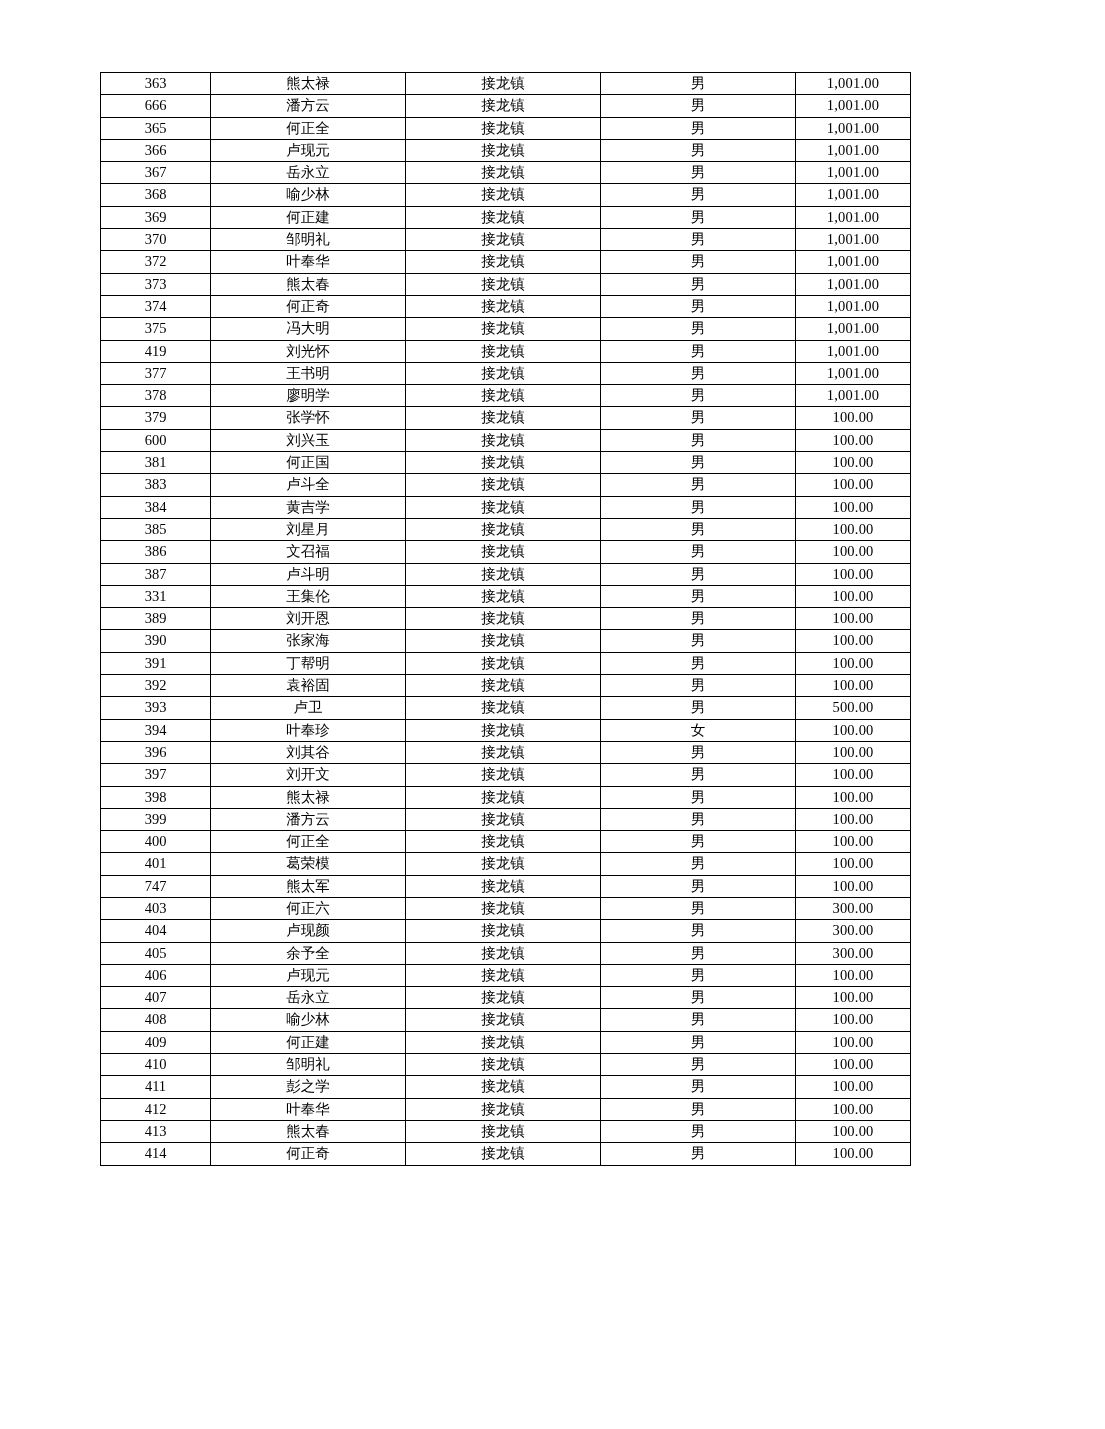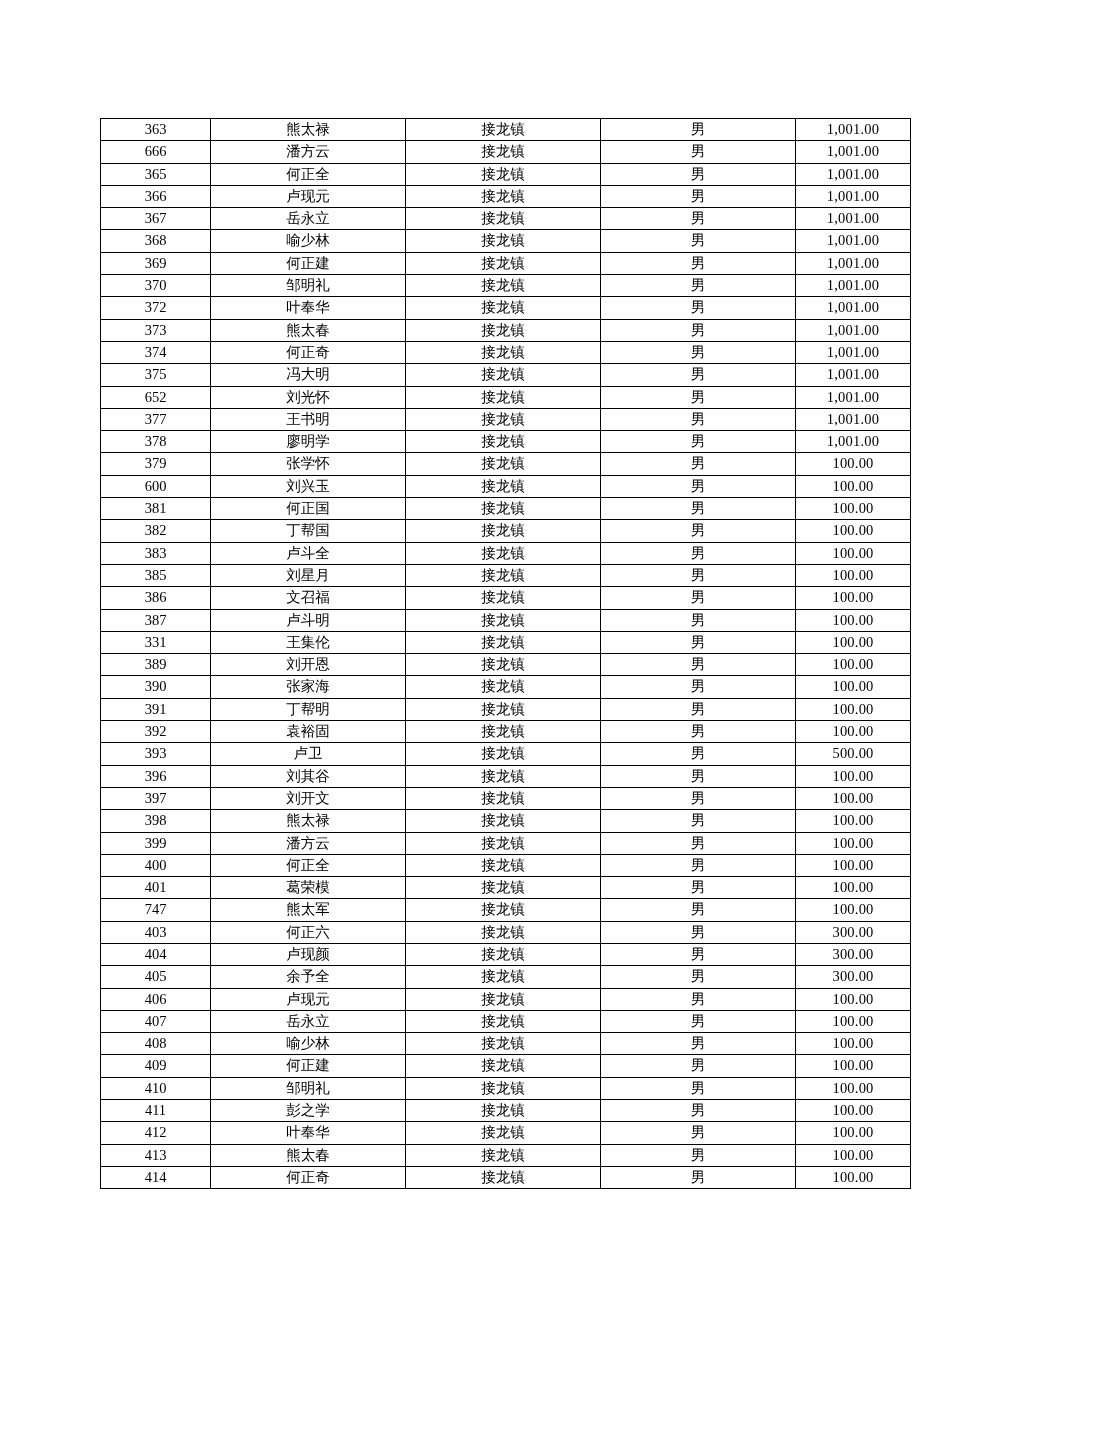--- a/index.html
+++ b/index.html
@@ -11,21 +11,21 @@
     width: 1105px;
     height: 1429px;
     font-family: "Liberation Serif", serif;
     color: #000000;
   }
   .page {
     position: relative;
     width: 1105px;
     height: 1148px;
     box-sizing: border-box;
-    padding: 118px 0 0 0;
+    padding: 72px 0 0 0;
   }
   .table-wrap {
     margin-left: 100px;
     width: 810px;
   }
   table.data {
     border-collapse: collapse;
     table-layout: fixed;
     width: 810px;
   }
@@ -139,21 +139,21 @@
             <td class="amount">1,001.00</td>
           </tr>
           <tr>
             <td>375</td>
             <td>冯大明</td>
             <td>接龙镇</td>
             <td>男</td>
             <td class="amount">1,001.00</td>
           </tr>
           <tr>
-            <td>652</td>
+            <td>419</td>
             <td>刘光怀</td>
             <td>接龙镇</td>
             <td>男</td>
             <td class="amount">1,001.00</td>
           </tr>
           <tr>
             <td>377</td>
             <td>王书明</td>
             <td>接龙镇</td>
             <td>男</td>
@@ -181,34 +181,34 @@
             <td class="amount">100.00</td>
           </tr>
           <tr>
             <td>381</td>
             <td>何正国</td>
             <td>接龙镇</td>
             <td>男</td>
             <td class="amount">100.00</td>
           </tr>
           <tr>
-            <td>382</td>
-            <td>丁帮国</td>
-            <td>接龙镇</td>
-            <td>男</td>
-            <td class="amount">100.00</td>
-          </tr>
-          <tr>
             <td>383</td>
             <td>卢斗全</td>
             <td>接龙镇</td>
             <td>男</td>
             <td class="amount">100.00</td>
           </tr>
           <tr>
+            <td>384</td>
+            <td>黄吉学</td>
+            <td>接龙镇</td>
+            <td>男</td>
+            <td class="amount">100.00</td>
+          </tr>
+          <tr>
             <td>385</td>
             <td>刘星月</td>
             <td>接龙镇</td>
             <td>男</td>
             <td class="amount">100.00</td>
           </tr>
           <tr>
             <td>386</td>
             <td>文召福</td>
             <td>接龙镇</td>
@@ -256,20 +256,27 @@
             <td>接龙镇</td>
             <td>男</td>
             <td class="amount">100.00</td>
           </tr>
           <tr>
             <td>393</td>
             <td>卢卫</td>
             <td>接龙镇</td>
             <td>男</td>
             <td class="amount">500.00</td>
+          </tr>
+          <tr>
+            <td>394</td>
+            <td>叶奉珍</td>
+            <td>接龙镇</td>
+            <td>女</td>
+            <td class="amount">100.00</td>
           </tr>
           <tr>
             <td>396</td>
             <td>刘其谷</td>
             <td>接龙镇</td>
             <td>男</td>
             <td class="amount">100.00</td>
           </tr>
           <tr>
             <td>397</td>

